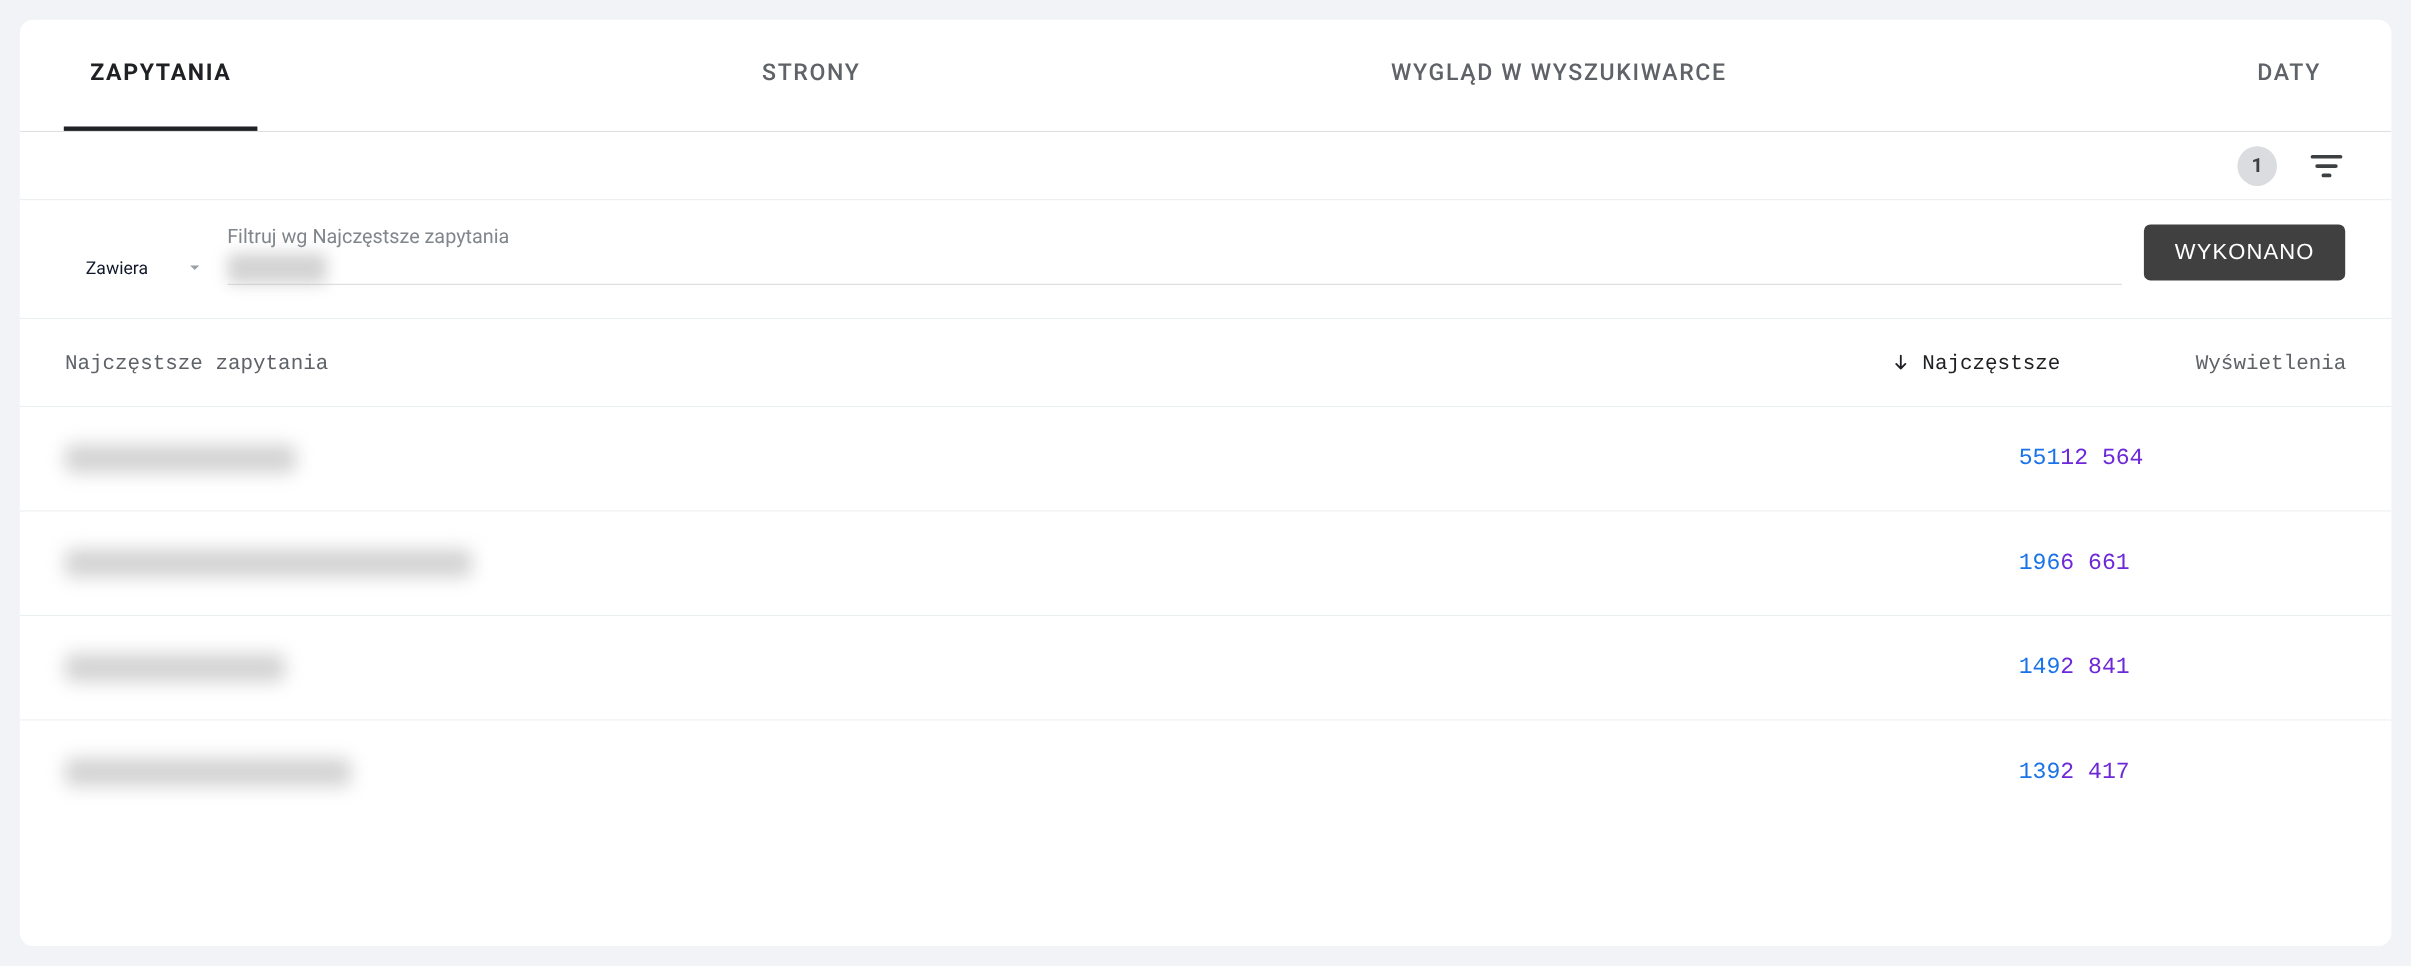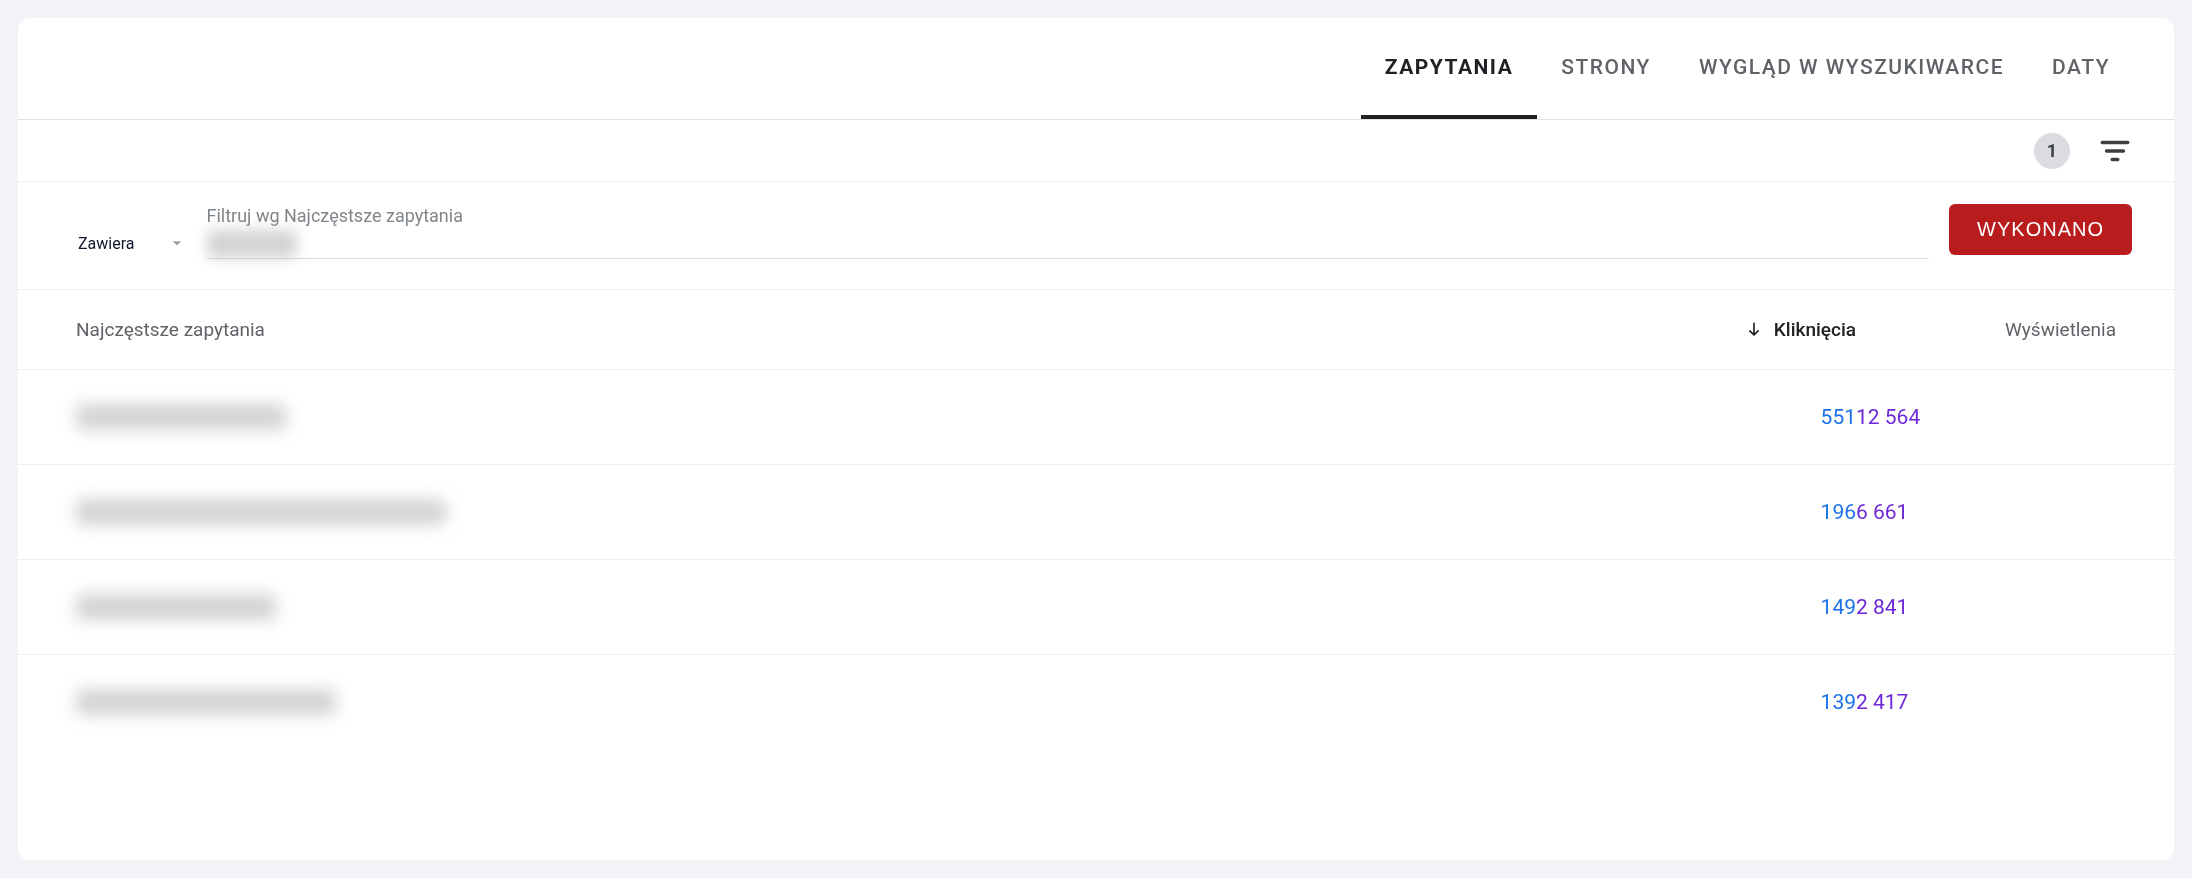--- a/index.html
+++ b/index.html
@@ -15,21 +15,21 @@
     background: #ffffff;
     border-radius: 12px;
     width: 100%;
     height: 100%;
     overflow: hidden;
   }
 
   
   .tabs {
     display: flex;
-    justify-content: flex-end;
+    justify-content: space-between;
     align-items: center;
     border-bottom: 1px solid #e0e0e0;
     height: 102px;
     padding: 0 40px;
   }
   .tab {
     font-size: 21px;
     font-weight: 500;
     letter-spacing: 1.5px;
     color: #5f6368;
@@ -102,39 +102,40 @@
     color: #3c4043;
     filter: blur(7px);
     opacity: .55;
     height: 28px;
     width: 90px;
     background: #b0b0b0;
     border-radius: 4px;
   }
 
   .done-btn {
-    background: #b91c1c;
+    background: #404040;
     color: #ffffff;
     font-size: 20px;
     font-weight: 500;
     letter-spacing: 1px;
     padding: 14px 28px;
     border: none;
     border-radius: 6px;
     cursor: pointer;
     margin-bottom: 4px;
   }
 
   
   .thead, .trow {
     display: grid;
     grid-template-columns: 1fr 260px 260px;
     align-items: center;
-    padding: 0 58px;
+    padding: 0 41px;
     border-top: 1px solid #eceff1;
+    font-family: Liberation Mono, monospace;
   }
   .thead {
     height: 80px;
     font-size: 19px;
     color: #5f6368;
     margin-top: 12px;
   }
   .th-left { color: #5f6368; }
   .th-sort {
     display: flex;
@@ -213,21 +214,21 @@
   </div>
 
   <div class="thead">
     <div class="th-left">Najczęstsze zapytania</div>
     <div class="th-sort">
       <span class="arrow">
         <svg width="20" height="20" viewBox="0 0 24 24">
             <path d="M12 4v14M12 18l-5-5M12 18l5-5" stroke="#202124" stroke-width="2" stroke-linecap="round" stroke-linejoin="round" fill="none"></path>
           </svg>
       </span>
-      <span>Kliknięcia</span>
+      <span>Najczęstsze</span>
     </div>
     <div class="th-right">Wyświetlenia</div>
   </div>
 
   <div id="rows">
       <div class="trow">
         <div class="q-cell">
           <div class="q-blur" style="width: 210px;"></div>
         </div>
         <div class="clicks-cell">551</div>

